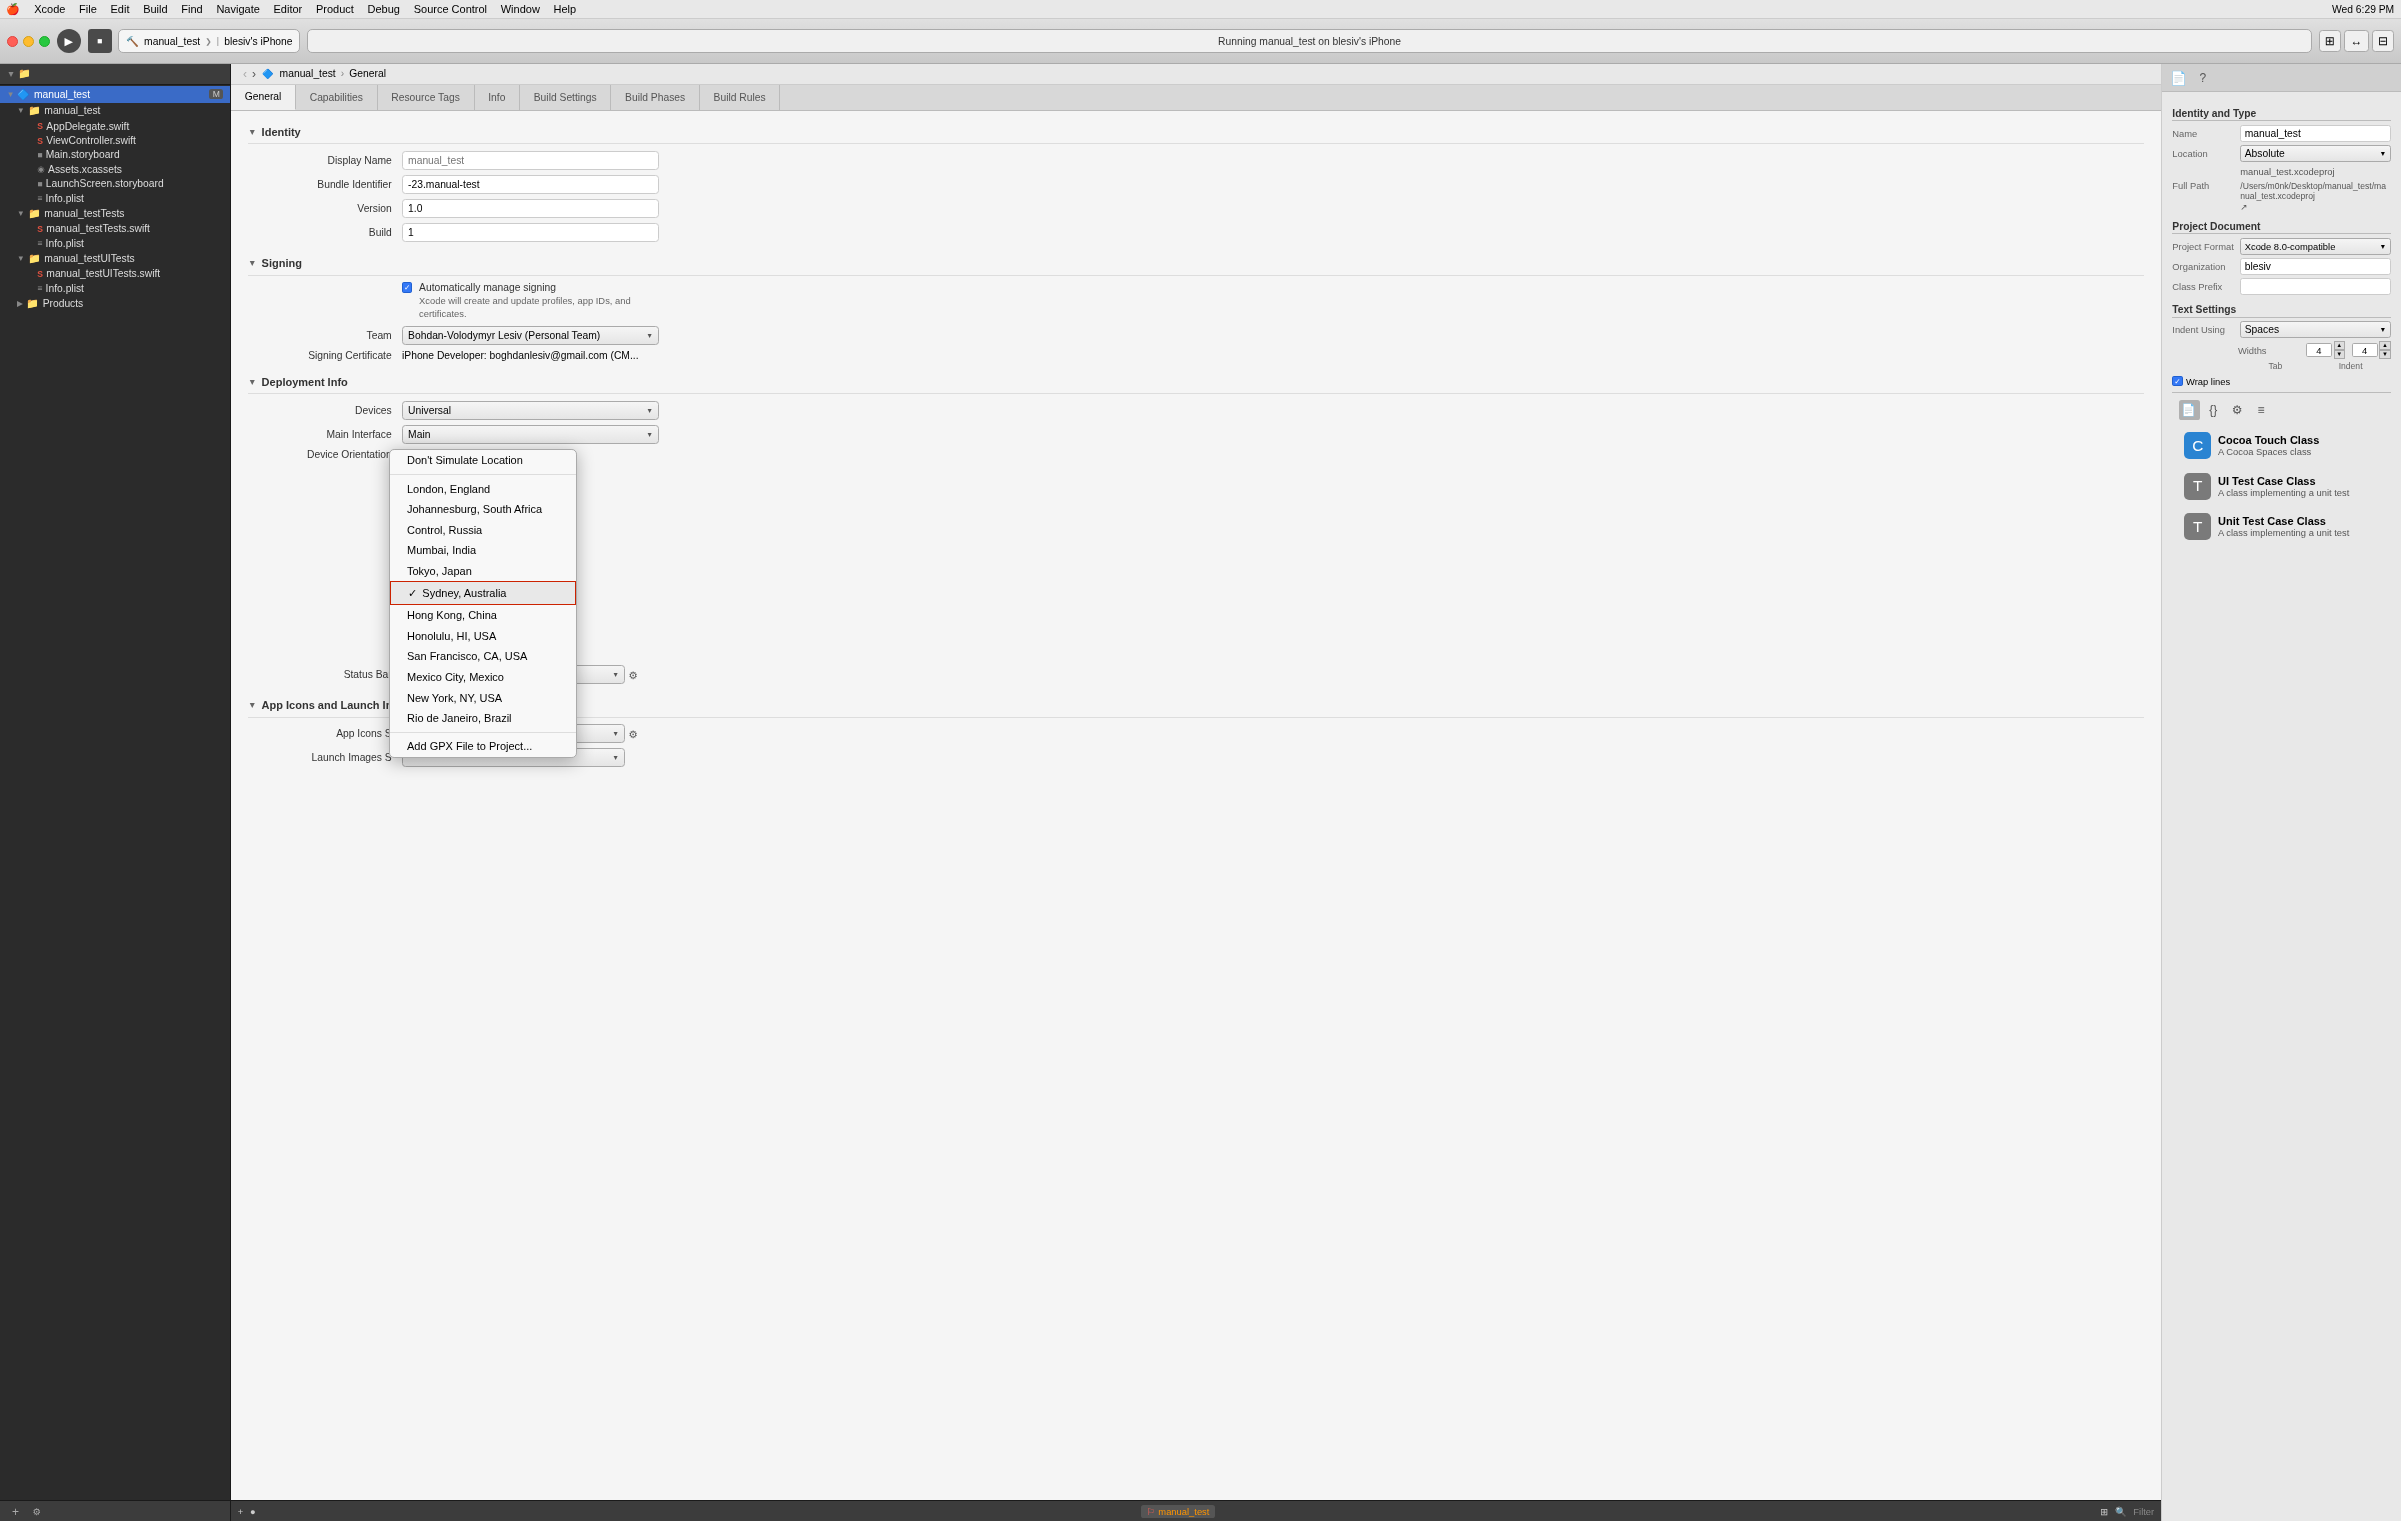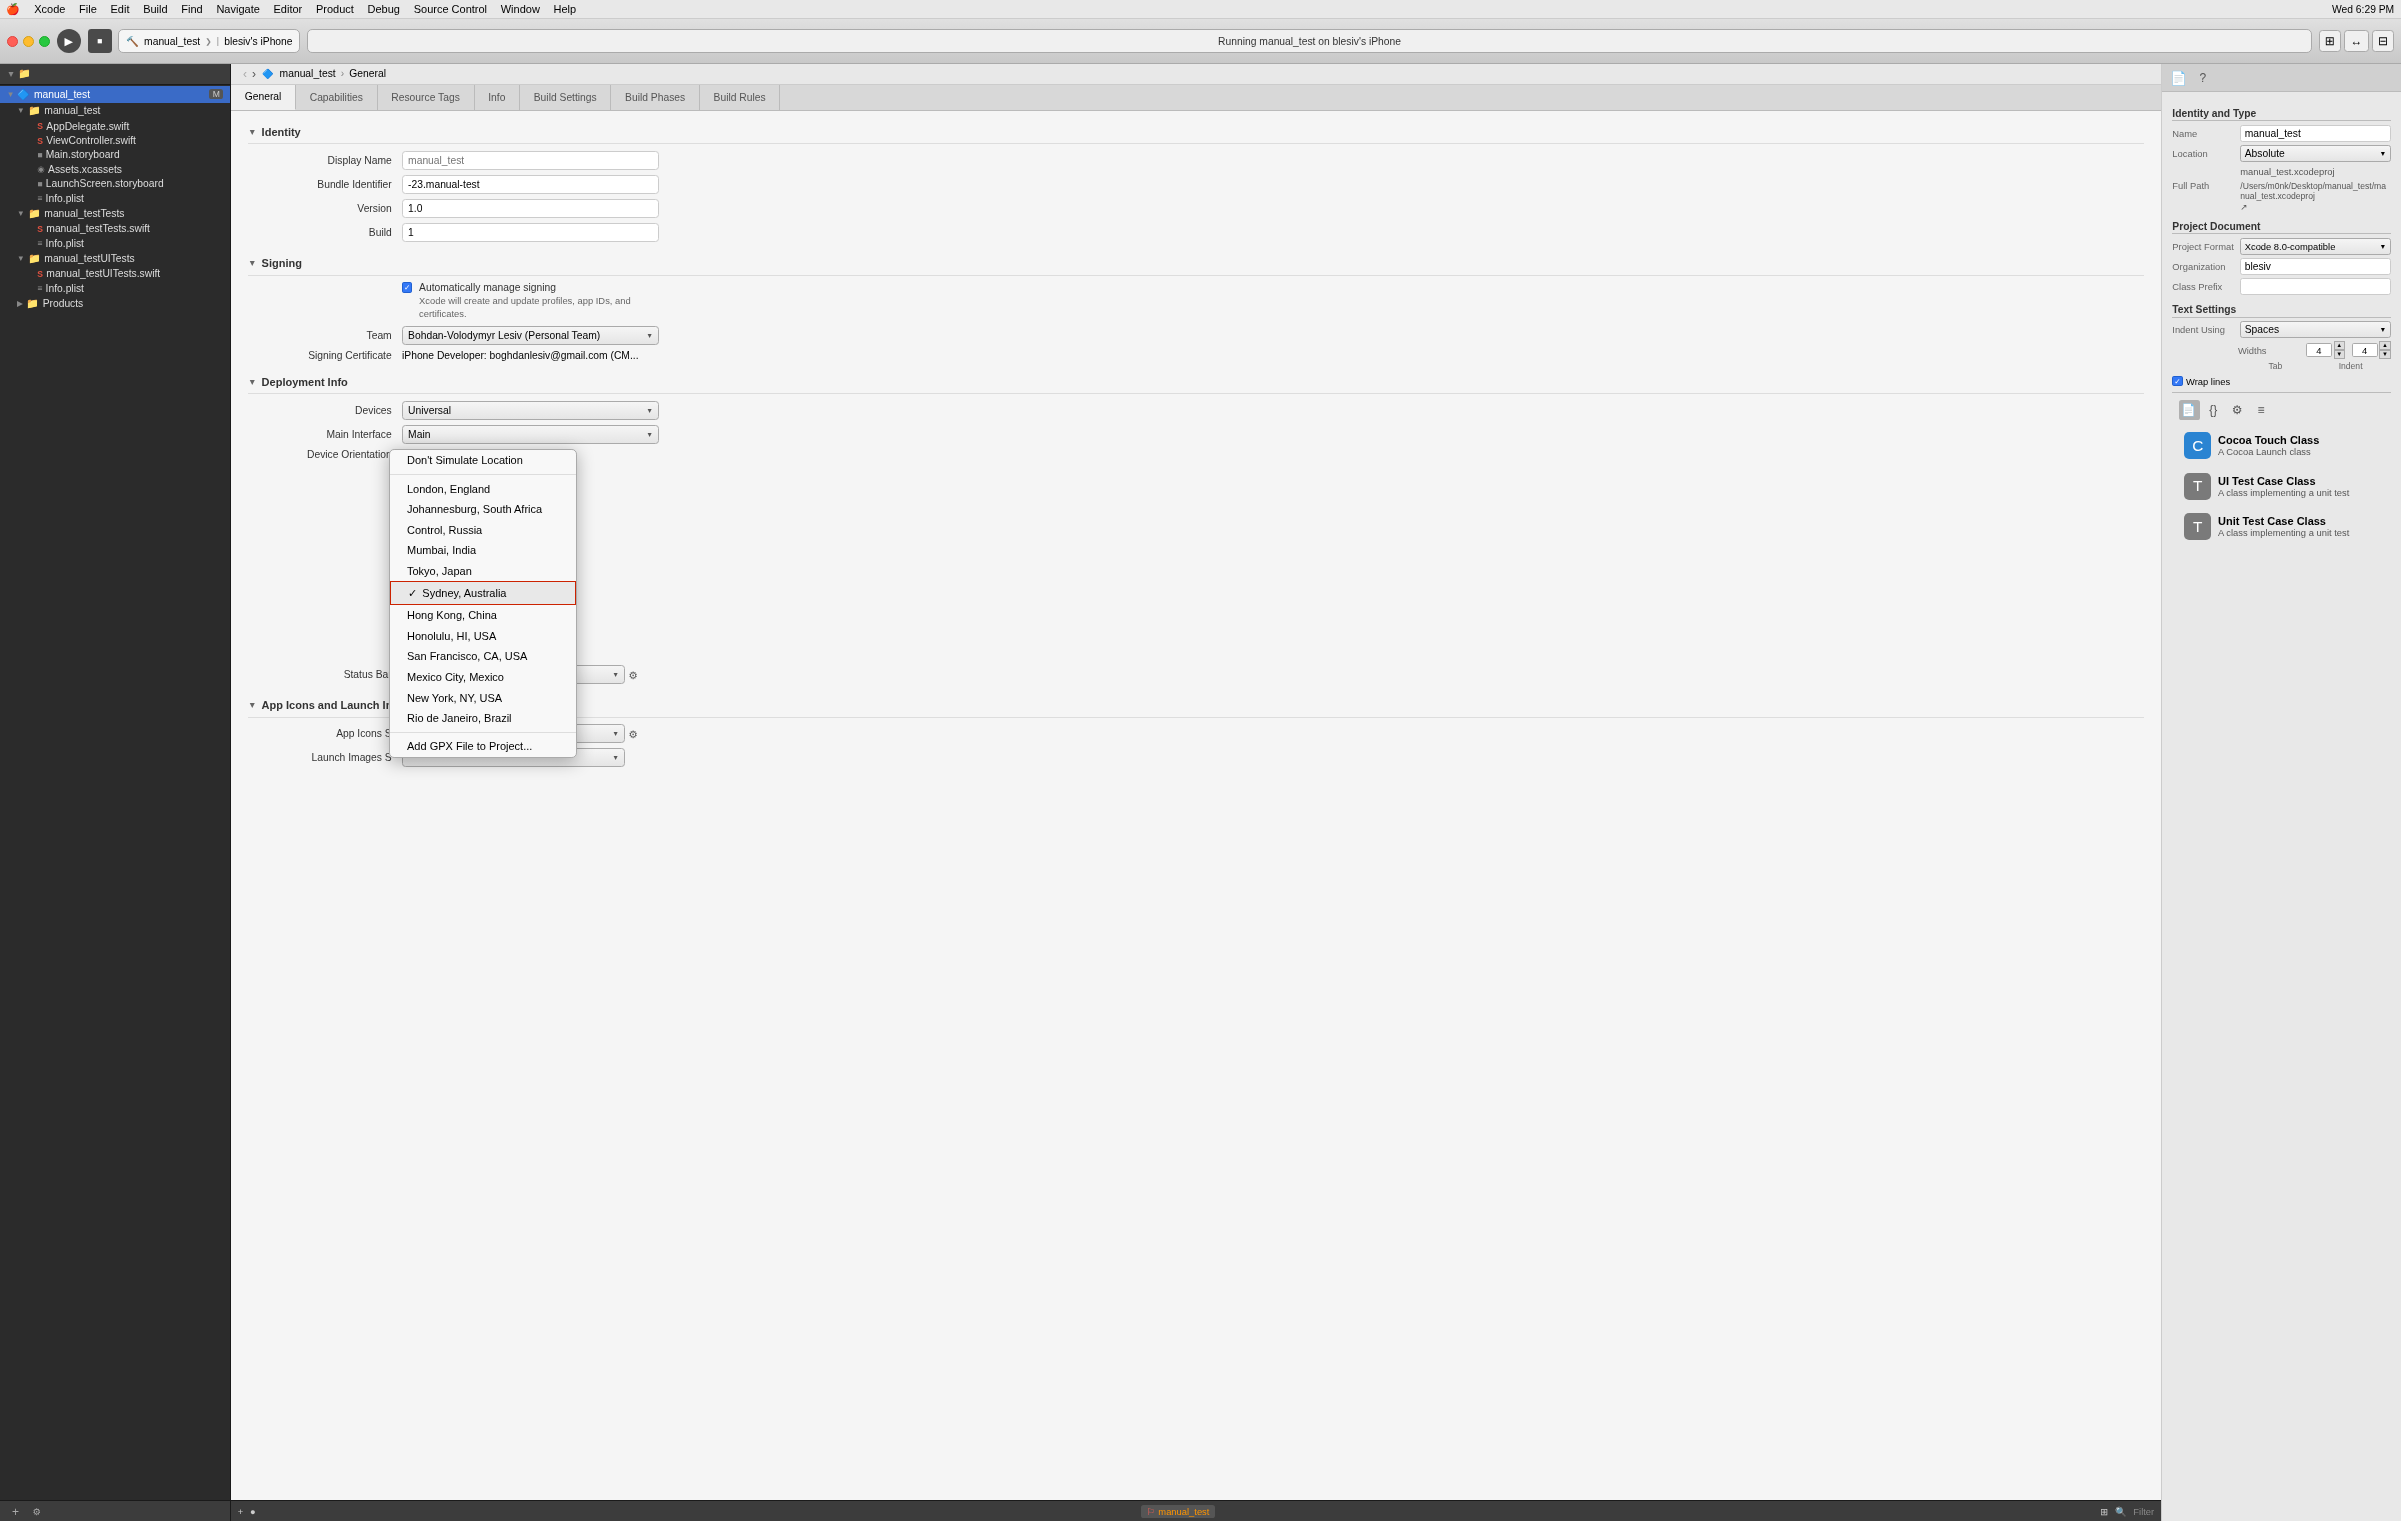--- a/index.html
+++ b/index.html
@@ -567,21 +567,21 @@
         <div style="display:flex;gap:3.4px;margin-bottom:6.8px;">
           <div class="rpanel-tab active" style="font-size:12px;">📄</div>
           <div class="rpanel-tab" style="font-size:12px;">{}</div>
           <div class="rpanel-tab" style="font-size:12px;">⚙</div>
           <div class="rpanel-tab" style="font-size:12px;">≡</div>
         </div>
         <div class="template-item">
           <div class="template-icon template-cocoa">C</div>
           <div class="template-text">
             <div class="template-name">Cocoa Touch Class</div>
-            <div class="template-desc">A Cocoa Launch class</div>
+            <div class="template-desc">A Cocoa Spaces class</div>
           </div>
         </div>
         <div class="template-item">
           <div class="template-icon template-uitest">T</div>
           <div class="template-text">
             <div class="template-name">UI Test Case Class</div>
             <div class="template-desc">A class implementing a unit test</div>
           </div>
         </div>
         <div class="template-item">

